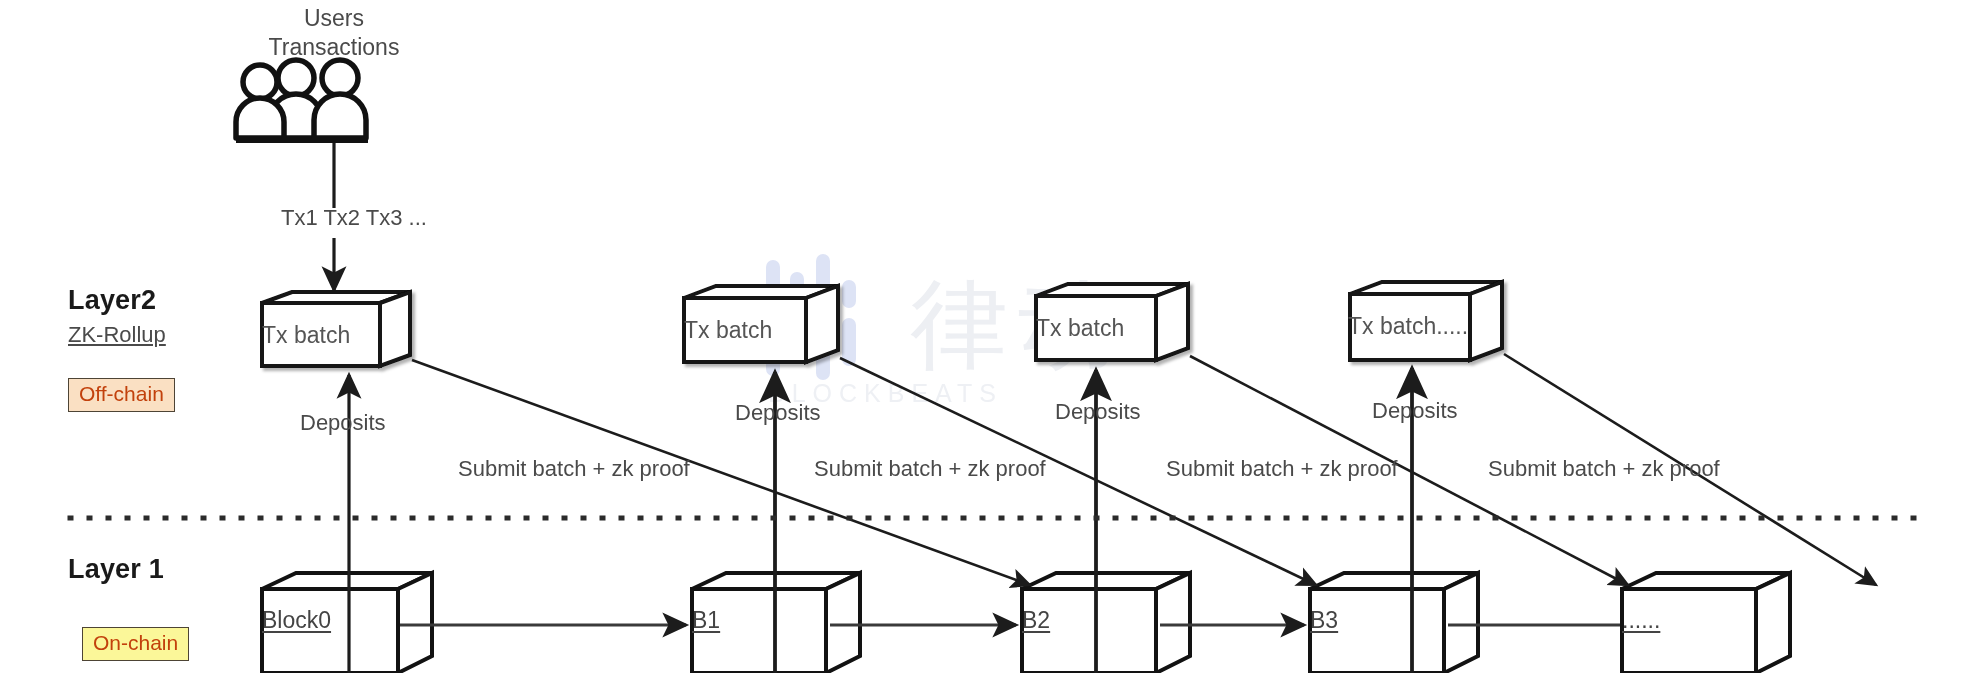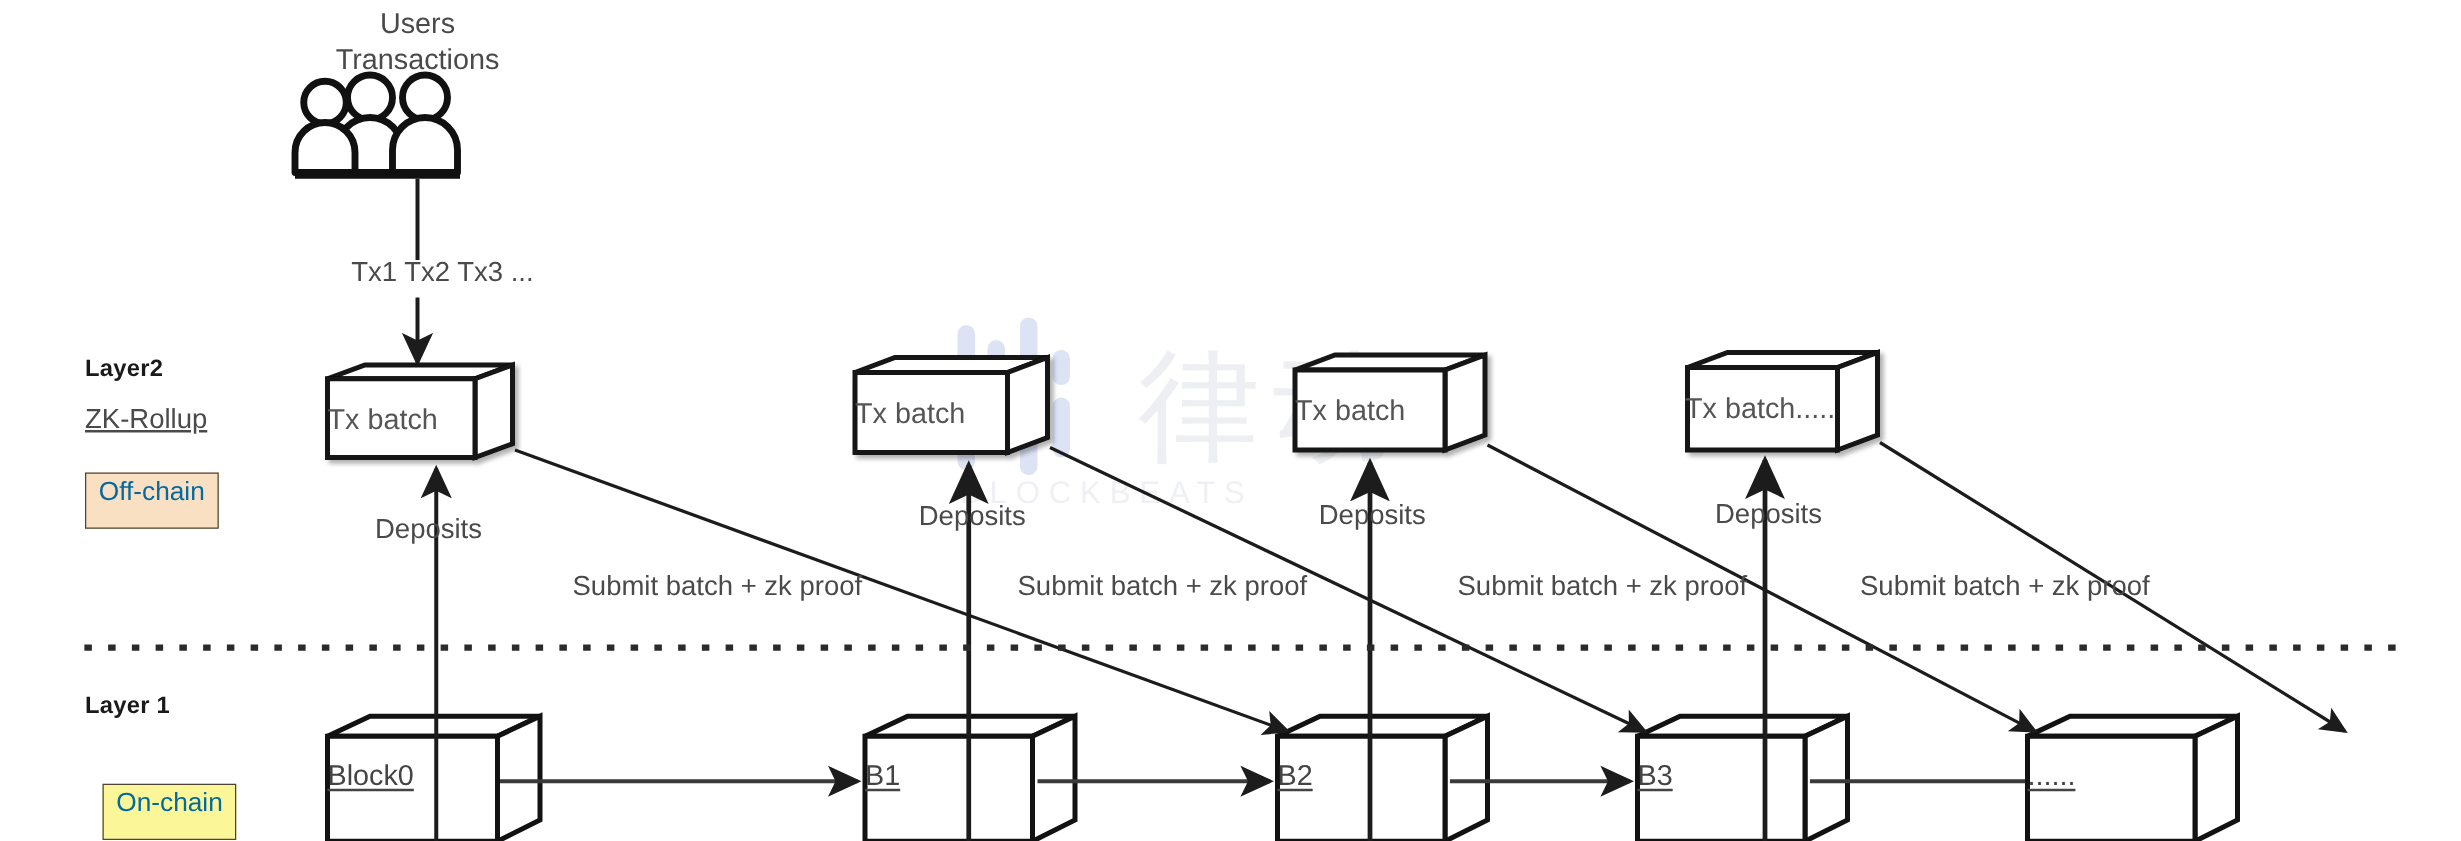--- a/index.html
+++ b/index.html
@@ -34,41 +34,41 @@
     position: absolute;
     left: 0; top: 0;
     width: 1969px;
     height: 673px;
     z-index: 2;
   }
   
   .layer-title {
     position: absolute;
     font-weight: bold;
-    font-size: 19px;
+    font-size: 27px;
     color: #1a1a1a;
     letter-spacing: 0.2px;
     white-space: nowrap;
     z-index: 3;
   }
   .layer-sub {
     position: absolute;
     font-size: 22px;
     color: #4a4a4a;
     white-space: nowrap;
     z-index: 3;
     text-decoration: underline;
   }
   .chip {
     position: absolute;
     font-size: 21px;
-    padding: 3px 10px 16px 10px;
+    padding: 3px 10px 5px 10px;
     border: 1.5px solid #4d4435;
     white-space: nowrap;
-    color: #0369a1;
+    color: #c2410c;
     z-index: 3;
     line-height: 1.15;
   }
   
   .box3d {
     position: absolute;
     z-index: 3;
   }
   .box3d .lbl {
     position: absolute;

